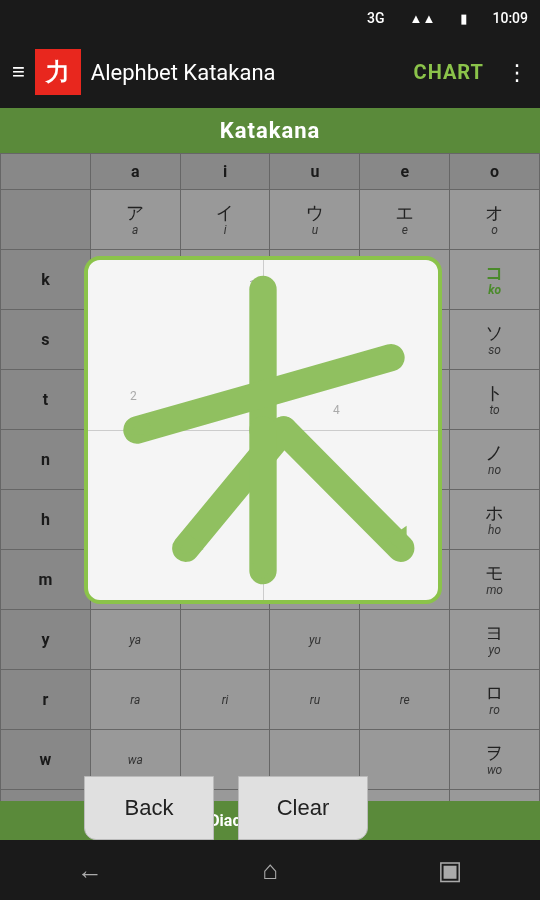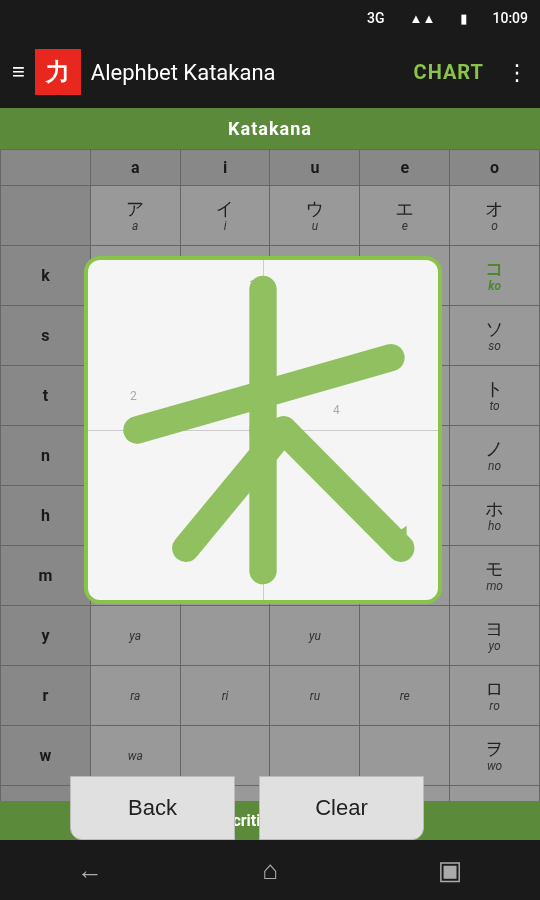--- a/index.html
+++ b/index.html
@@ -87,21 +87,21 @@
       position: relative;
       overflow: hidden;
     }
 
     
     .katakana-header {
       background: #5a8a3a;
       text-align: center;
       padding: 10px 0;
       color: #fff;
-      font-size: 18px;
+      font-size: 22px;
       font-weight: bold;
       letter-spacing: 1px;
     }
 
     
     .kana-table {
       width: 100%;
       border-collapse: collapse;
       background: #888;
     }
@@ -200,22 +200,22 @@
       position: absolute;
       top: 0; left: 0;
       width: 100%;
       height: 100%;
     }
 
     
     .btn-row {
       position: absolute;
       bottom: 0;
-      left: 70px;
-      width: 354px;
+      left: 84px;
+      width: 284px;
       height: 64px;
       display: flex;
       z-index: 11;
     }
     .btn-back, .btn-clear {
       flex: 1;
       background: #e0e0e0;
       border: 1px solid #bbb;
       font-size: 22px;
       color: #222;

